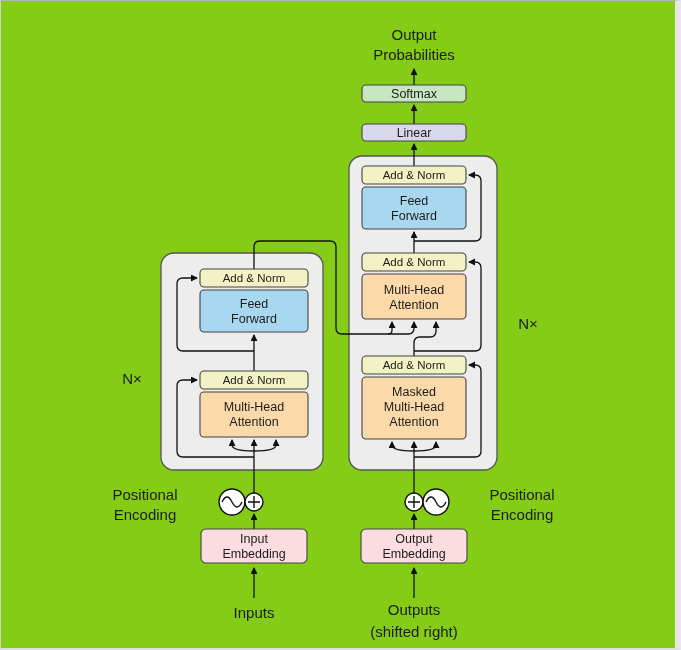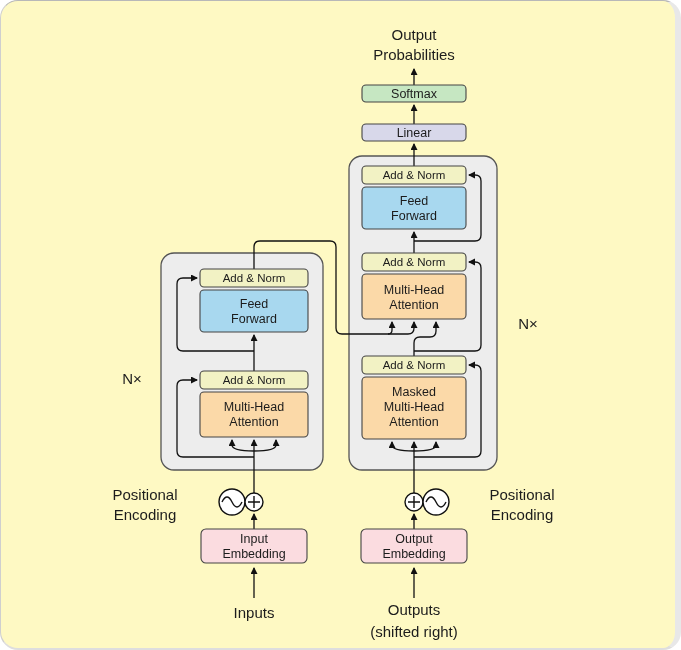--- a/index.html
+++ b/index.html
@@ -1,26 +1,25 @@
 <!DOCTYPE html>
 <html><head>
 <meta charset="utf-8">
 <style>
   html,body { margin:0; padding:0; background:#ffffff; }
   #frame {
     position:relative;
     width:681px; height:650px;
     box-sizing:border-box;
-    background:#fef9c3;
+    background:#84cc16;
     border-top:1px solid #b8b8b8;
     border-left:1px solid #cfcfcf;
     border-right:6px solid #e8e8e8;
     border-bottom:2px solid #dedede;
     font-family:"Liberation Sans","DejaVu Sans",sans-serif;
-    border-radius:18px;
   }
   svg { position:absolute; top:0; left:0; }
   .stack  { stroke:#555; stroke-width:1.3; }
   .box    { stroke:#444; stroke-width:1.1; }
   .arrow  { fill:none; stroke:#111; stroke-width:1.3; }
   .line   { fill:none; stroke:#111; stroke-width:1.3; }
   .sym    { fill:#ffffff; stroke:#111; stroke-width:1.4; }
   .symline{ fill:none; stroke:#111; stroke-width:1.4; }
   text { fill:#1c1c1c; text-anchor:middle; dominant-baseline:central; }
   .lbl { font-size:15px; }

